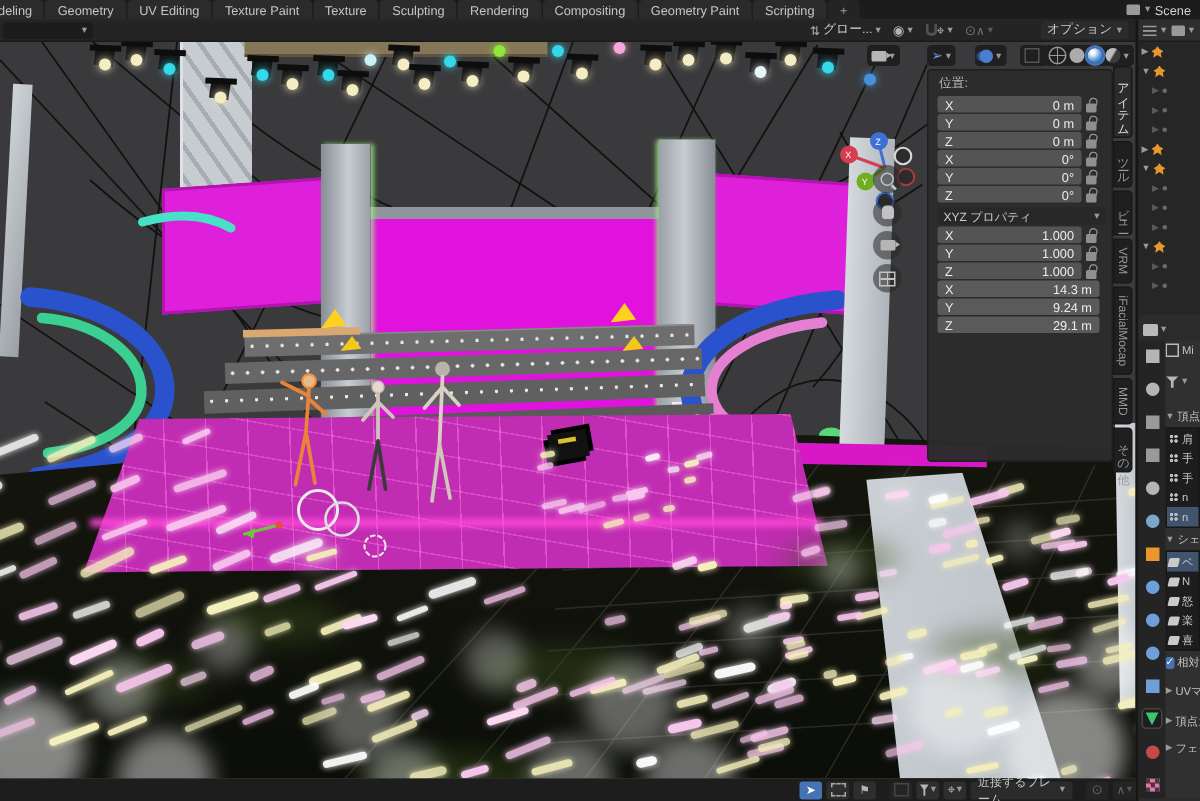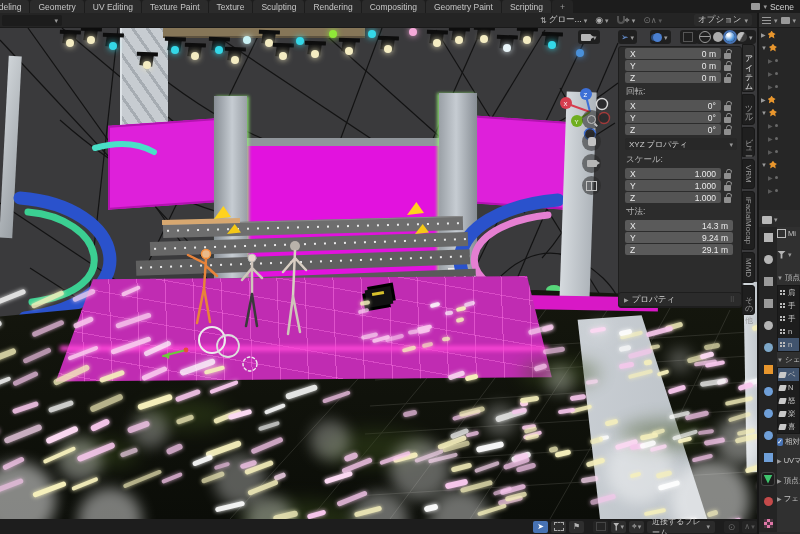--- a/index.html
+++ b/index.html
@@ -615,20 +615,21 @@
         <span style="font-size:8px;">∧</span>
         <span class="carat">▾</span>
       </div>
     <div class="hdr-field" style="margin-left:auto;margin-right:48px;height:12px;background:#2b2b2b;">
       <span>オプション</span>
         <span class="carat">▾</span>
     </div>
   </div>
 
   <div id="npanel" class="abs">
+    <div class="np-lab">位置:</div>
     <div id="loc-rows">
         <div class="axrow">
           <div class="axfield">
             <span>X</span>
             <span class="v">0 m</span>
           </div>
           <span class="lockico"></span>
         </div>
         <div class="axrow">
           <div class="axfield">
@@ -638,21 +639,20 @@
           <span class="lockico"></span>
         </div>
         <div class="axrow">
           <div class="axfield">
             <span>Z</span>
             <span class="v">0 m</span>
           </div>
           <span class="lockico"></span>
         </div>
       </div>
-    <div class="np-lab">回転:</div>
     <div id="rot-rows">
         <div class="axrow">
           <div class="axfield">
             <span>X</span>
             <span class="v">0°</span>
           </div>
           <span class="lockico"></span>
         </div>
         <div class="axrow">
           <div class="axfield">
@@ -666,21 +666,20 @@
             <span>Z</span>
             <span class="v">0°</span>
           </div>
           <span class="lockico"></span>
         </div>
       </div>
     <div class="euler">
       <span style="font-size:8px;">XYZ プロパティ</span>
         <span class="carat">▾</span>
     </div>
-    <div class="np-lab">スケール:</div>
     <div id="scale-rows">
         <div class="axrow">
           <div class="axfield">
             <span>X</span>
             <span class="v">1.000</span>
           </div>
           <span class="lockico"></span>
         </div>
         <div class="axrow">
           <div class="axfield">
@@ -690,46 +689,40 @@
           <span class="lockico"></span>
         </div>
         <div class="axrow">
           <div class="axfield">
             <span>Z</span>
             <span class="v">1.000</span>
           </div>
           <span class="lockico"></span>
         </div>
       </div>
-    <div class="np-lab">寸法:</div>
     <div id="dim-rows">
         <div class="axrow">
           <div class="axfield wide">
             <span>X</span>
             <span class="v">14.3 m</span>
           </div>
         </div>
         <div class="axrow">
           <div class="axfield wide">
             <span>Y</span>
             <span class="v">9.24 m</span>
           </div>
         </div>
         <div class="axrow">
           <div class="axfield wide">
             <span>Z</span>
             <span class="v">29.1 m</span>
           </div>
         </div>
       </div>
-  </div>
-  <div id="np-props" class="abs">
-    <span class="tri">▶</span>
-      <span>プロパティ</span>
-    <span class="np-dots">⠿</span>
   </div>
   <div id="ntabs" class="abs">
       <div class="ntab active">アイテム</div>
       <div class="ntab">ツール</div>
       <div class="ntab">ビュー</div>
       <div class="ntab">VRM</div>
       <div class="ntab">iFacialMocap</div>
       <div class="ntab">MMD</div>
       <div class="ntab">その他</div>
     </div>

